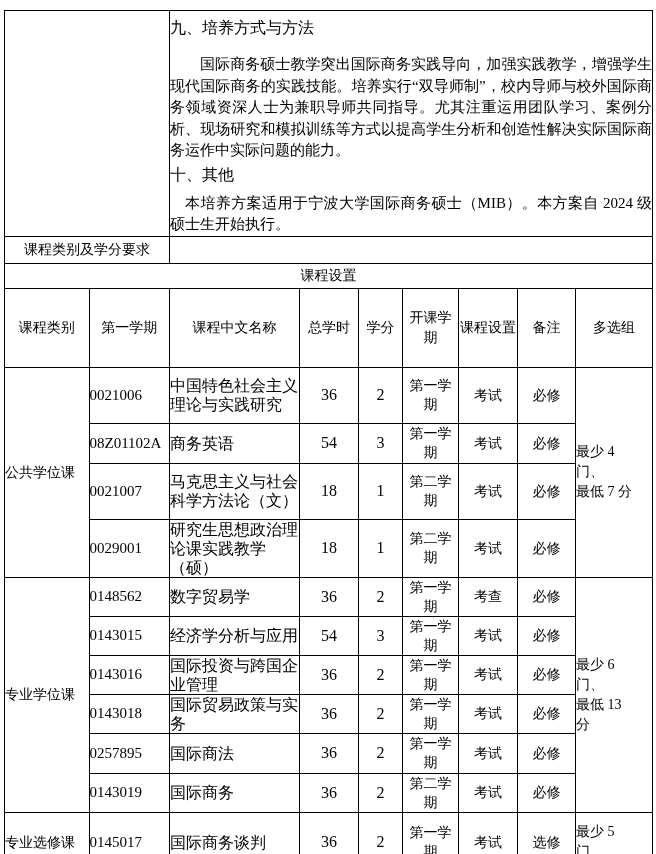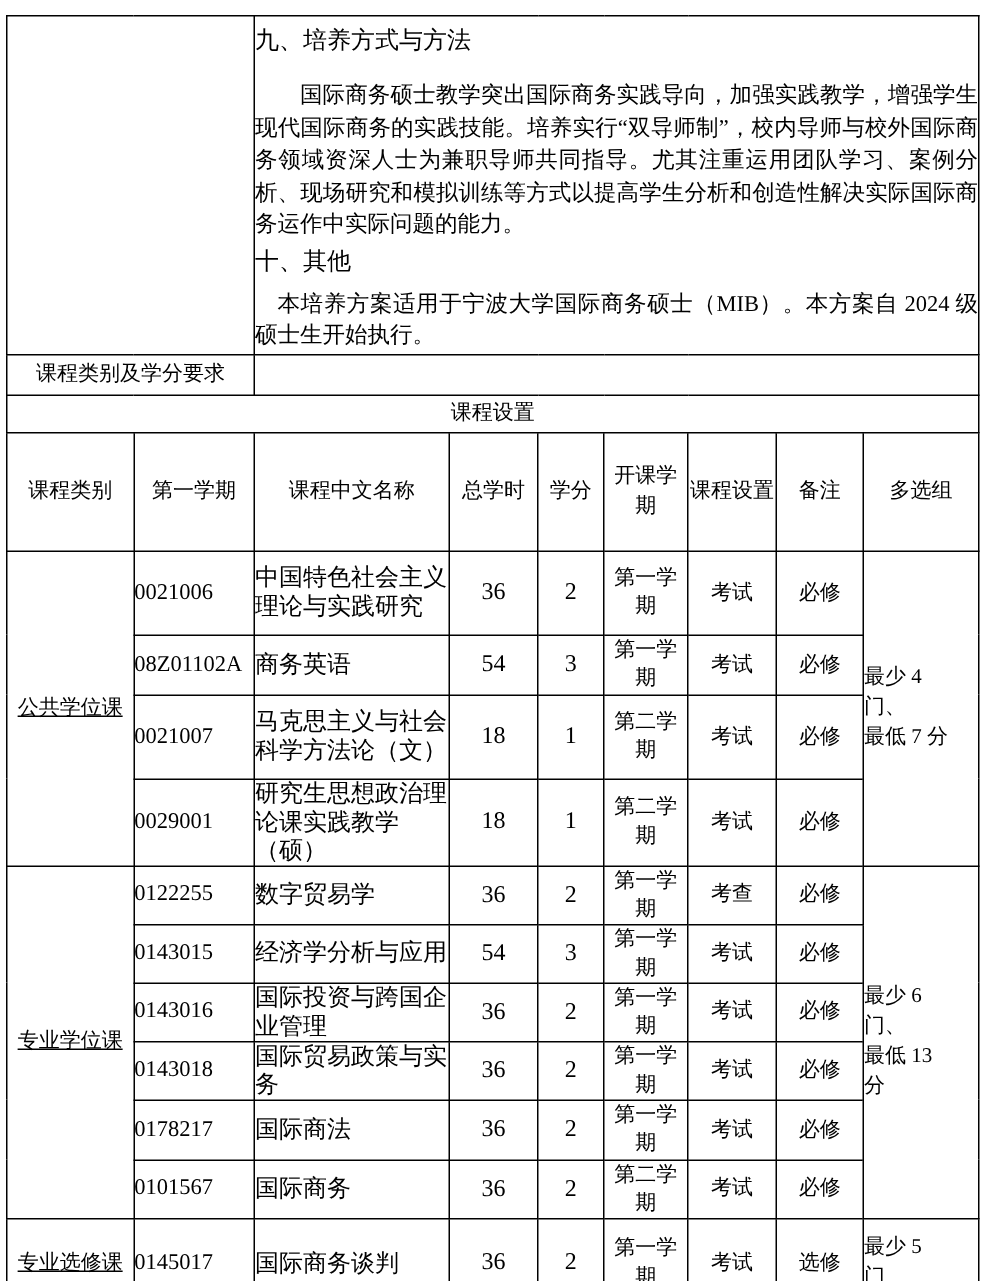--- a/index.html
+++ b/index.html
@@ -64,24 +64,22 @@
   th.hdr {
     font-size: 14px;
     font-weight: bold;
     text-align: center;
     line-height: 20px;
     padding: 0 4px;
   }
   td.c-cat {
     font-size: 14px;
     font-weight: bold;
-    text-align: center;
     line-height: 19px;
     padding: 0 10px;
-    text-decoration: underline;
   }
   td.c-code {
     font-size: 15px;
     text-align: left;
     padding: 0 2px 0 4px;
     white-space: nowrap;
   }
   td.c-name {
     font-size: 16px;
     text-align: left;
@@ -191,21 +189,21 @@
       <td class="c-name">研究生思想政治理论课实践教学（硕）</td>
       <td class="c-num">18</td>
       <td class="c-num">1</td>
       <td class="c-sem">第二学期</td>
       <td class="c-asm">考试</td>
       <td class="c-rmk">必修</td>
     </tr>
 
     <tr style="height:37px">
       <td class="c-cat" rowspan="6">专业学位课</td>
-      <td class="c-code">0122255</td>
+      <td class="c-code">0148562</td>
       <td class="c-name">数字贸易学</td>
       <td class="c-num">36</td>
       <td class="c-num">2</td>
       <td class="c-sem">第一学期</td>
       <td class="c-asm">考查</td>
       <td class="c-rmk">必修</td>
       <td class="c-grp" rowspan="6">最少 6
 门、
 最低 13
 分</td>
@@ -231,30 +229,30 @@
     <tr style="height:39px">
       <td class="c-code">0143018</td>
       <td class="c-name">国际贸易政策与实务</td>
       <td class="c-num">36</td>
       <td class="c-num">2</td>
       <td class="c-sem">第一学期</td>
       <td class="c-asm">考试</td>
       <td class="c-rmk">必修</td>
     </tr>
     <tr style="height:40px">
-      <td class="c-code">0178217</td>
+      <td class="c-code">0257895</td>
       <td class="c-name">国际商法</td>
       <td class="c-num">36</td>
       <td class="c-num">2</td>
       <td class="c-sem">第一学期</td>
       <td class="c-asm">考试</td>
       <td class="c-rmk">必修</td>
     </tr>
     <tr style="height:38px">
-      <td class="c-code">0101567</td>
+      <td class="c-code">0143019</td>
       <td class="c-name">国际商务</td>
       <td class="c-num">36</td>
       <td class="c-num">2</td>
       <td class="c-sem">第二学期</td>
       <td class="c-asm">考试</td>
       <td class="c-rmk">必修</td>
     </tr>
 
     <tr style="height:60px">
       <td class="c-cat">专业选修课</td>

